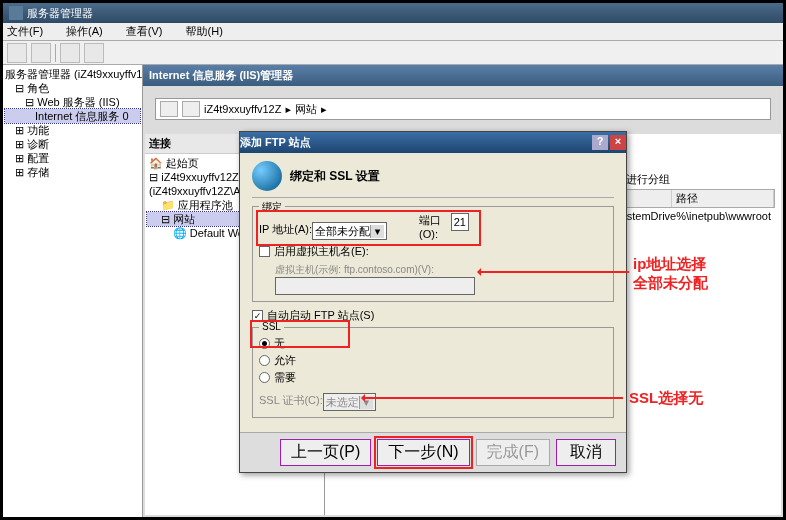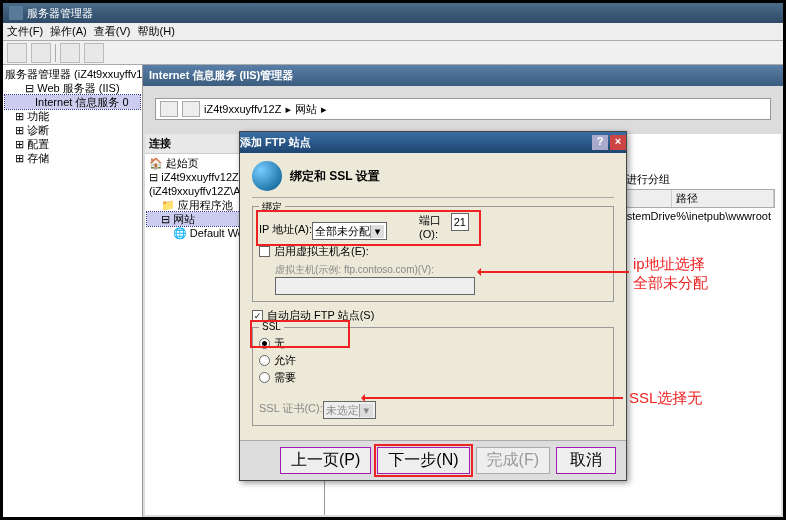--- a/index.html
+++ b/index.html
@@ -1,21 +1,21 @@
 <!DOCTYPE html>
 <html><head>
 <meta charset="utf-8">
 <style>
 *{box-sizing:border-box;margin:0;padding:0;font-family:"Microsoft YaHei","SimSun",Tahoma,sans-serif;font-size:11px}
 body{background:#fff;width:786px;height:520px;overflow:hidden;position:relative}
 .outer-border{border:3px solid #000;width:786px;height:520px;position:relative;background:#dcdcdc}
 .titlebar{background:linear-gradient(#4a6b8a,#2e4a66);color:#fff;height:20px;padding:2px 6px;display:flex;align-items:center}
 .titlebar .icon{width:14px;height:14px;background:#5a7a99;margin-right:4px}
 .menubar{background:#eee;height:18px;padding:1px 4px;border-bottom:1px solid #aaa}
-.menubar span{margin-right:4px;cursor:default}
+.menubar span{margin-right:20px;cursor:default}
 .toolbar{background:#f0f0f0;height:24px;border-bottom:1px solid #aaa;display:flex;align-items:center;padding:0 4px;gap:4px}
 .toolbtn{width:20px;height:20px;border:1px solid #bbb;background:#e8e8e8}
 .main{display:flex;height:calc(100% - 62px)}
 .left-tree{width:140px;background:#fff;border-right:1px solid #999;padding:2px;font-size:10px;line-height:14px;overflow:hidden}
 .left-tree .node{white-space:nowrap}
 .left-tree .ind1{padding-left:10px}
 .left-tree .ind2{padding-left:20px}
 .left-tree .ind3{padding-left:30px}
 .center{flex:1;display:flex;flex-direction:column;min-width:0}
 .iis-title{background:linear-gradient(#5a7fa8,#3a5c7d);color:#fff;padding:3px 6px;font-weight:bold}
@@ -56,21 +56,21 @@
 .checkbox{display:flex;align-items:center;gap:4px;font-size:10px;margin:4px 0}
 .cb{width:11px;height:11px;border:1px solid #666;background:#fff;display:flex;align-items:center;justify-content:center;font-size:9px}
 .radio{display:flex;align-items:center;gap:4px;font-size:10px;margin:2px 0}
 .rb{width:11px;height:11px;border:1px solid #666;border-radius:50%;background:#fff;display:flex;align-items:center;justify-content:center}
 .rb.on::after{content:"";width:5px;height:5px;background:#000;border-radius:50%}
 .disabled{color:#888}
 .dlg-buttons{display:flex;justify-content:flex-end;gap:6px;padding:6px 10px;background:#ddd;border-top:1px solid #aaa}
 .btn{border:1px solid #a21caf;background:#eee;padding:2px 10px;font-size:16px;min-width:60px;text-align:center;cursor:default}
 .btn.disabled{color:#999;border-color:#aaa}
 .redbox{border:2px solid #e22;position:absolute;pointer-events:none}
-.annot{position:absolute;color:#e22;font-size:15px;font-weight:normal;pointer-events:none}
+.annot{position:absolute;color:#e22;font-size:15px;font-weight:bold;pointer-events:none}
 .arrow-line{position:absolute;height:2px;background:#e22;pointer-events:none}
 .arrow-line::before{content:"";position:absolute;left:-6px;top:-3px;border:4px solid transparent;border-right-color:#e22}
 .watermark{position:absolute;right:10px;bottom:6px;color:rgba(255,255,255,.6);font-size:12px;text-align:right;pointer-events:none;line-height:15px}
 .wm-logo{font-size:16px;font-weight:bold}
 </style>
 </head>
 <body>
 
 <div class="outer-border">
   <div class="titlebar">
@@ -87,20 +87,21 @@
     <div class="toolbtn"></div>
     <div class="toolbtn"></div>
     <div style="width:1px;height:18px;background:#aaa"></div>
     <div class="toolbtn"></div>
     <div class="toolbtn"></div>
   </div>
 
   <div class="main">
     <div class="left-tree">
       <div class="node">服务器管理器 (iZ4t9xxuyffv12</div>
+      <div class="node ind1">⊟ <span>角色</span></div>
       <div class="node ind2">⊟ <span>Web 服务器 (IIS)</span></div>
       <div class="node ind3 sel">Internet 信息服务 0</div>
       <div class="node ind1">⊞ <span>功能</span></div>
       <div class="node ind1">⊞ <span>诊断</span></div>
       <div class="node ind1">⊞ <span>配置</span></div>
       <div class="node ind1">⊞ <span>存储</span></div>
     </div>
 
     <div class="center">
       <div class="iis-title">Internet 信息服务 (IIS)管理器</div>
@@ -212,21 +213,21 @@
           </div>
         <div class="redbox" style="left:-3px;top:-8px;width:100px;height:28px"></div>
         <div class="radio">
             <div class="rb"></div>
             <span>允许</span>
           </div>
         <div class="radio">
             <div class="rb"></div>
             <span>需要</span>
           </div>
-        <div class="field disabled" style="width:200px;margin-top:16px">
+        <div class="field disabled" style="width:200px;margin-top:8px">
           <span>SSL 证书(C):</span>
           <div class="dropdown" style="background:#eee">
             <span>未选定</span>
               <span class="arrow">▾</span>
           </div>
         </div>
       </div>
     </div>
     <div class="dlg-buttons">
       <div class="btn">上一页(P)</div>

